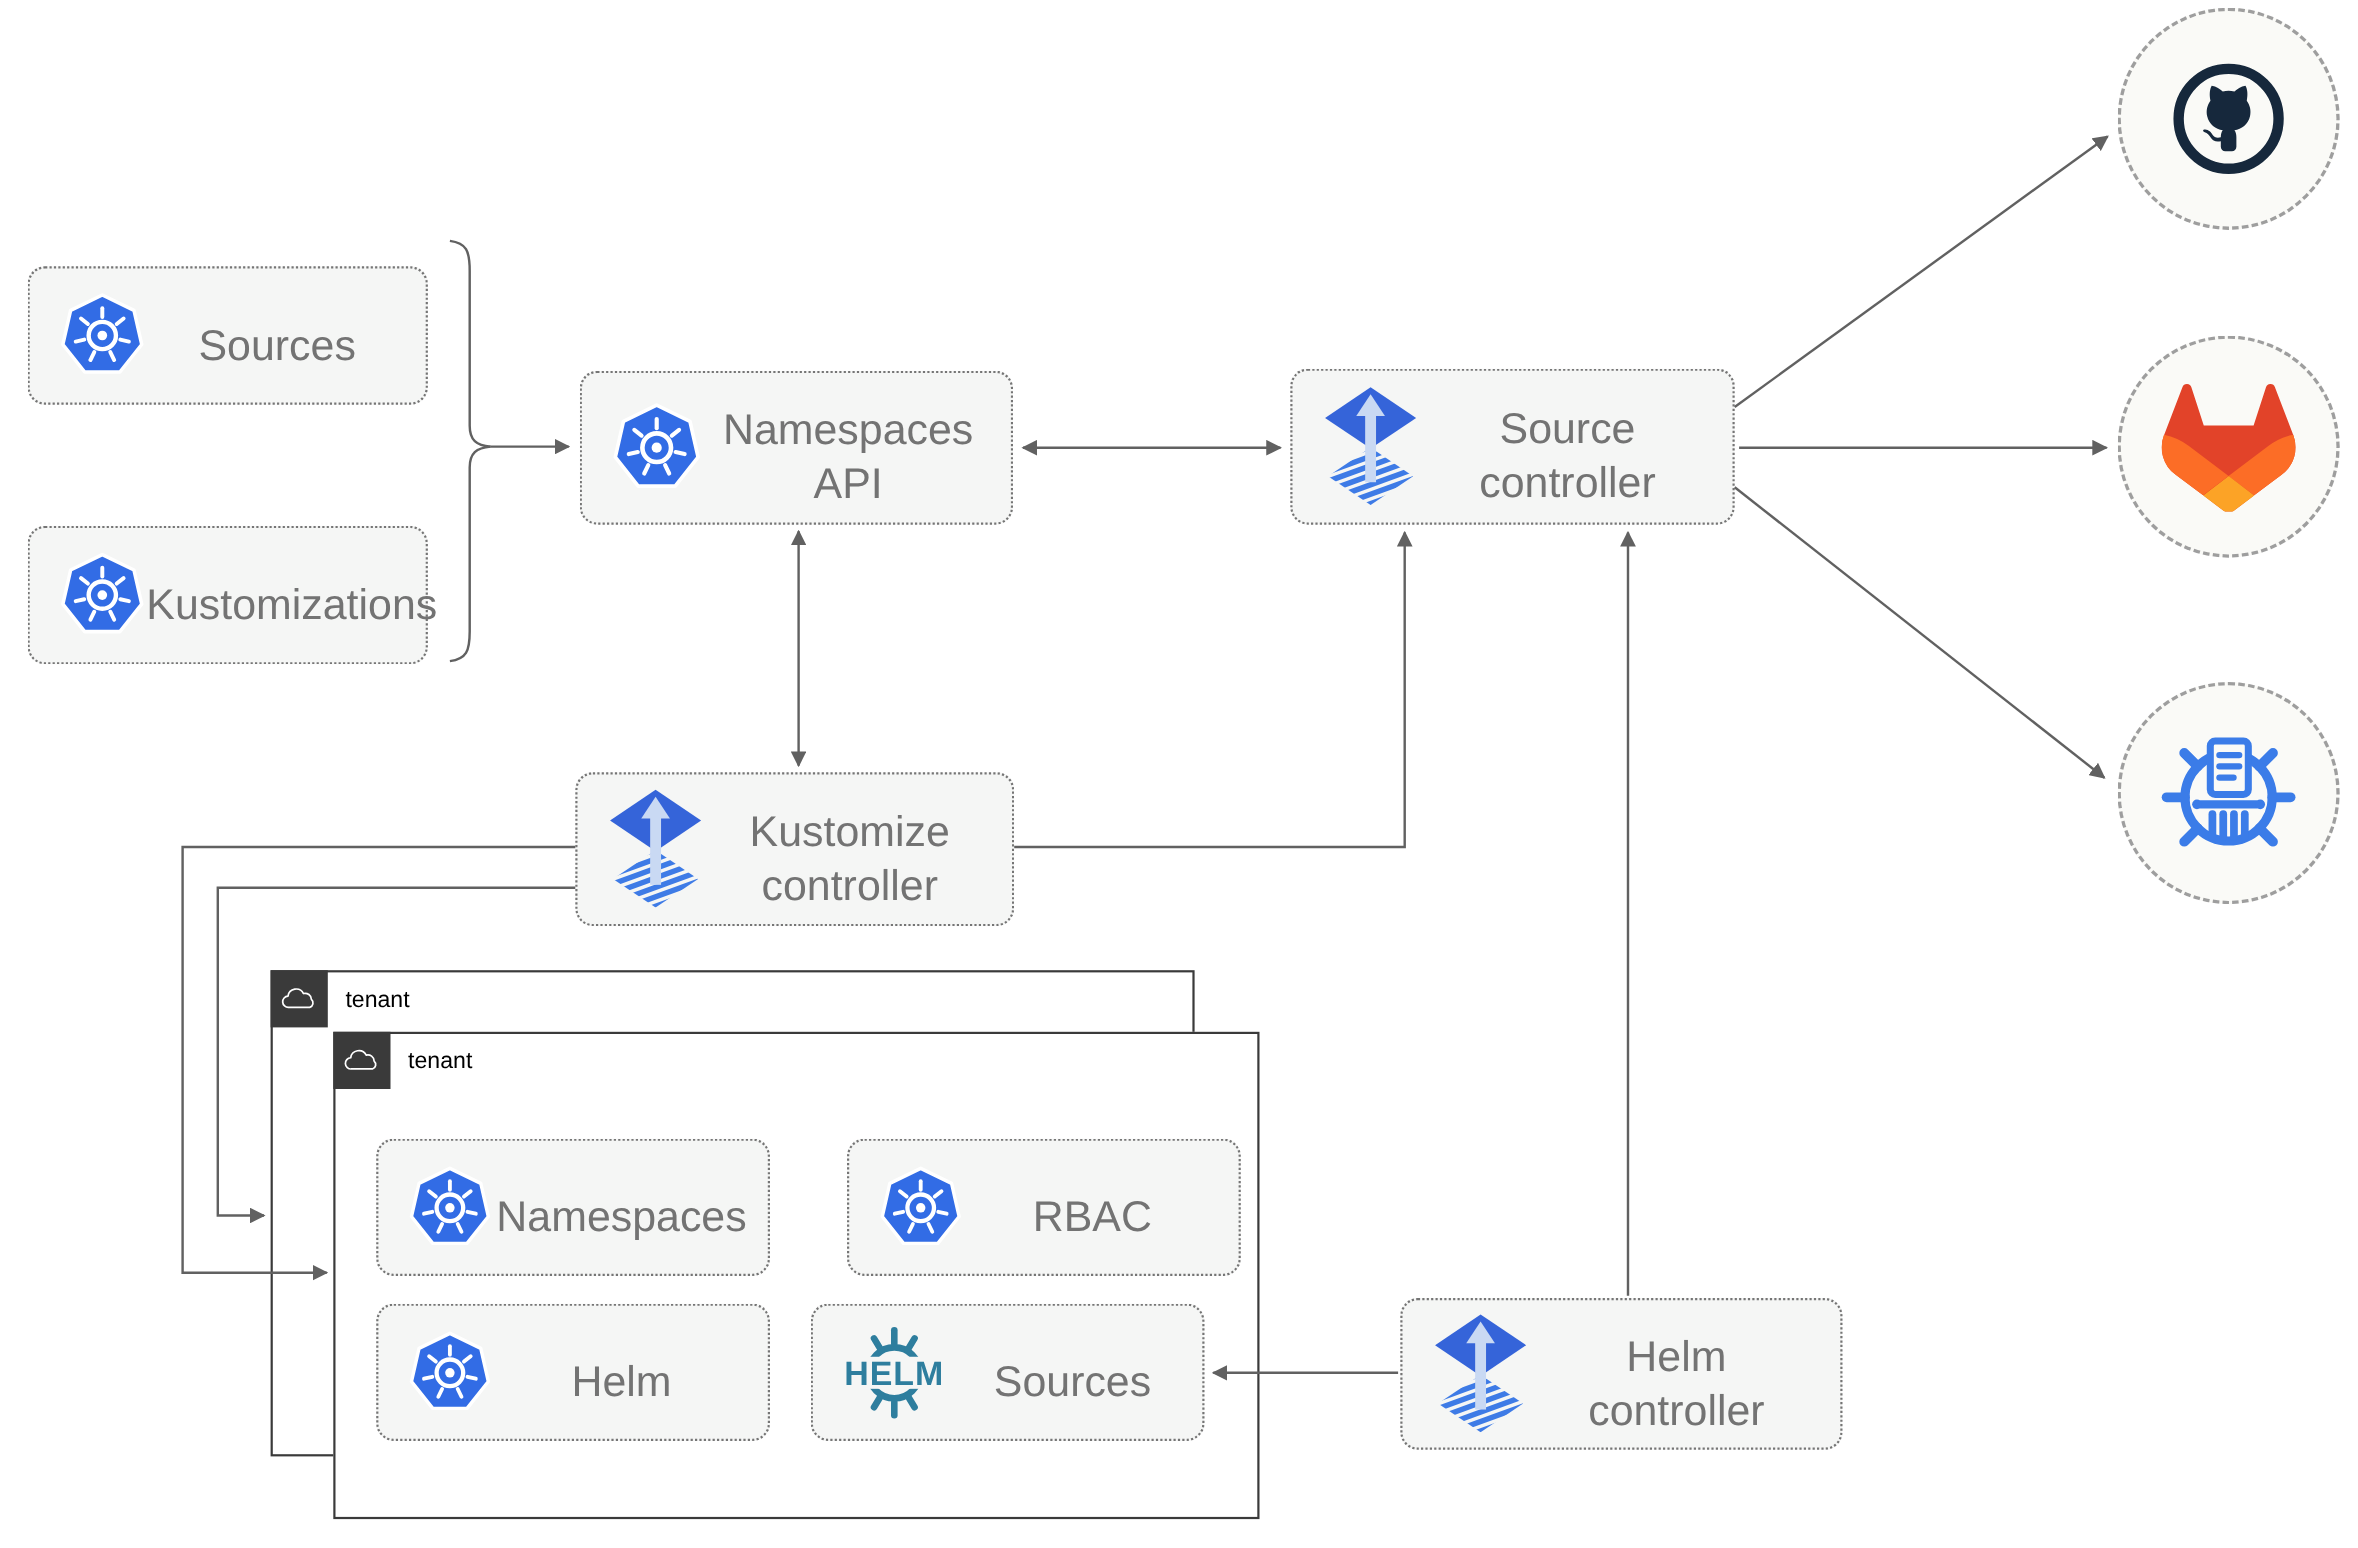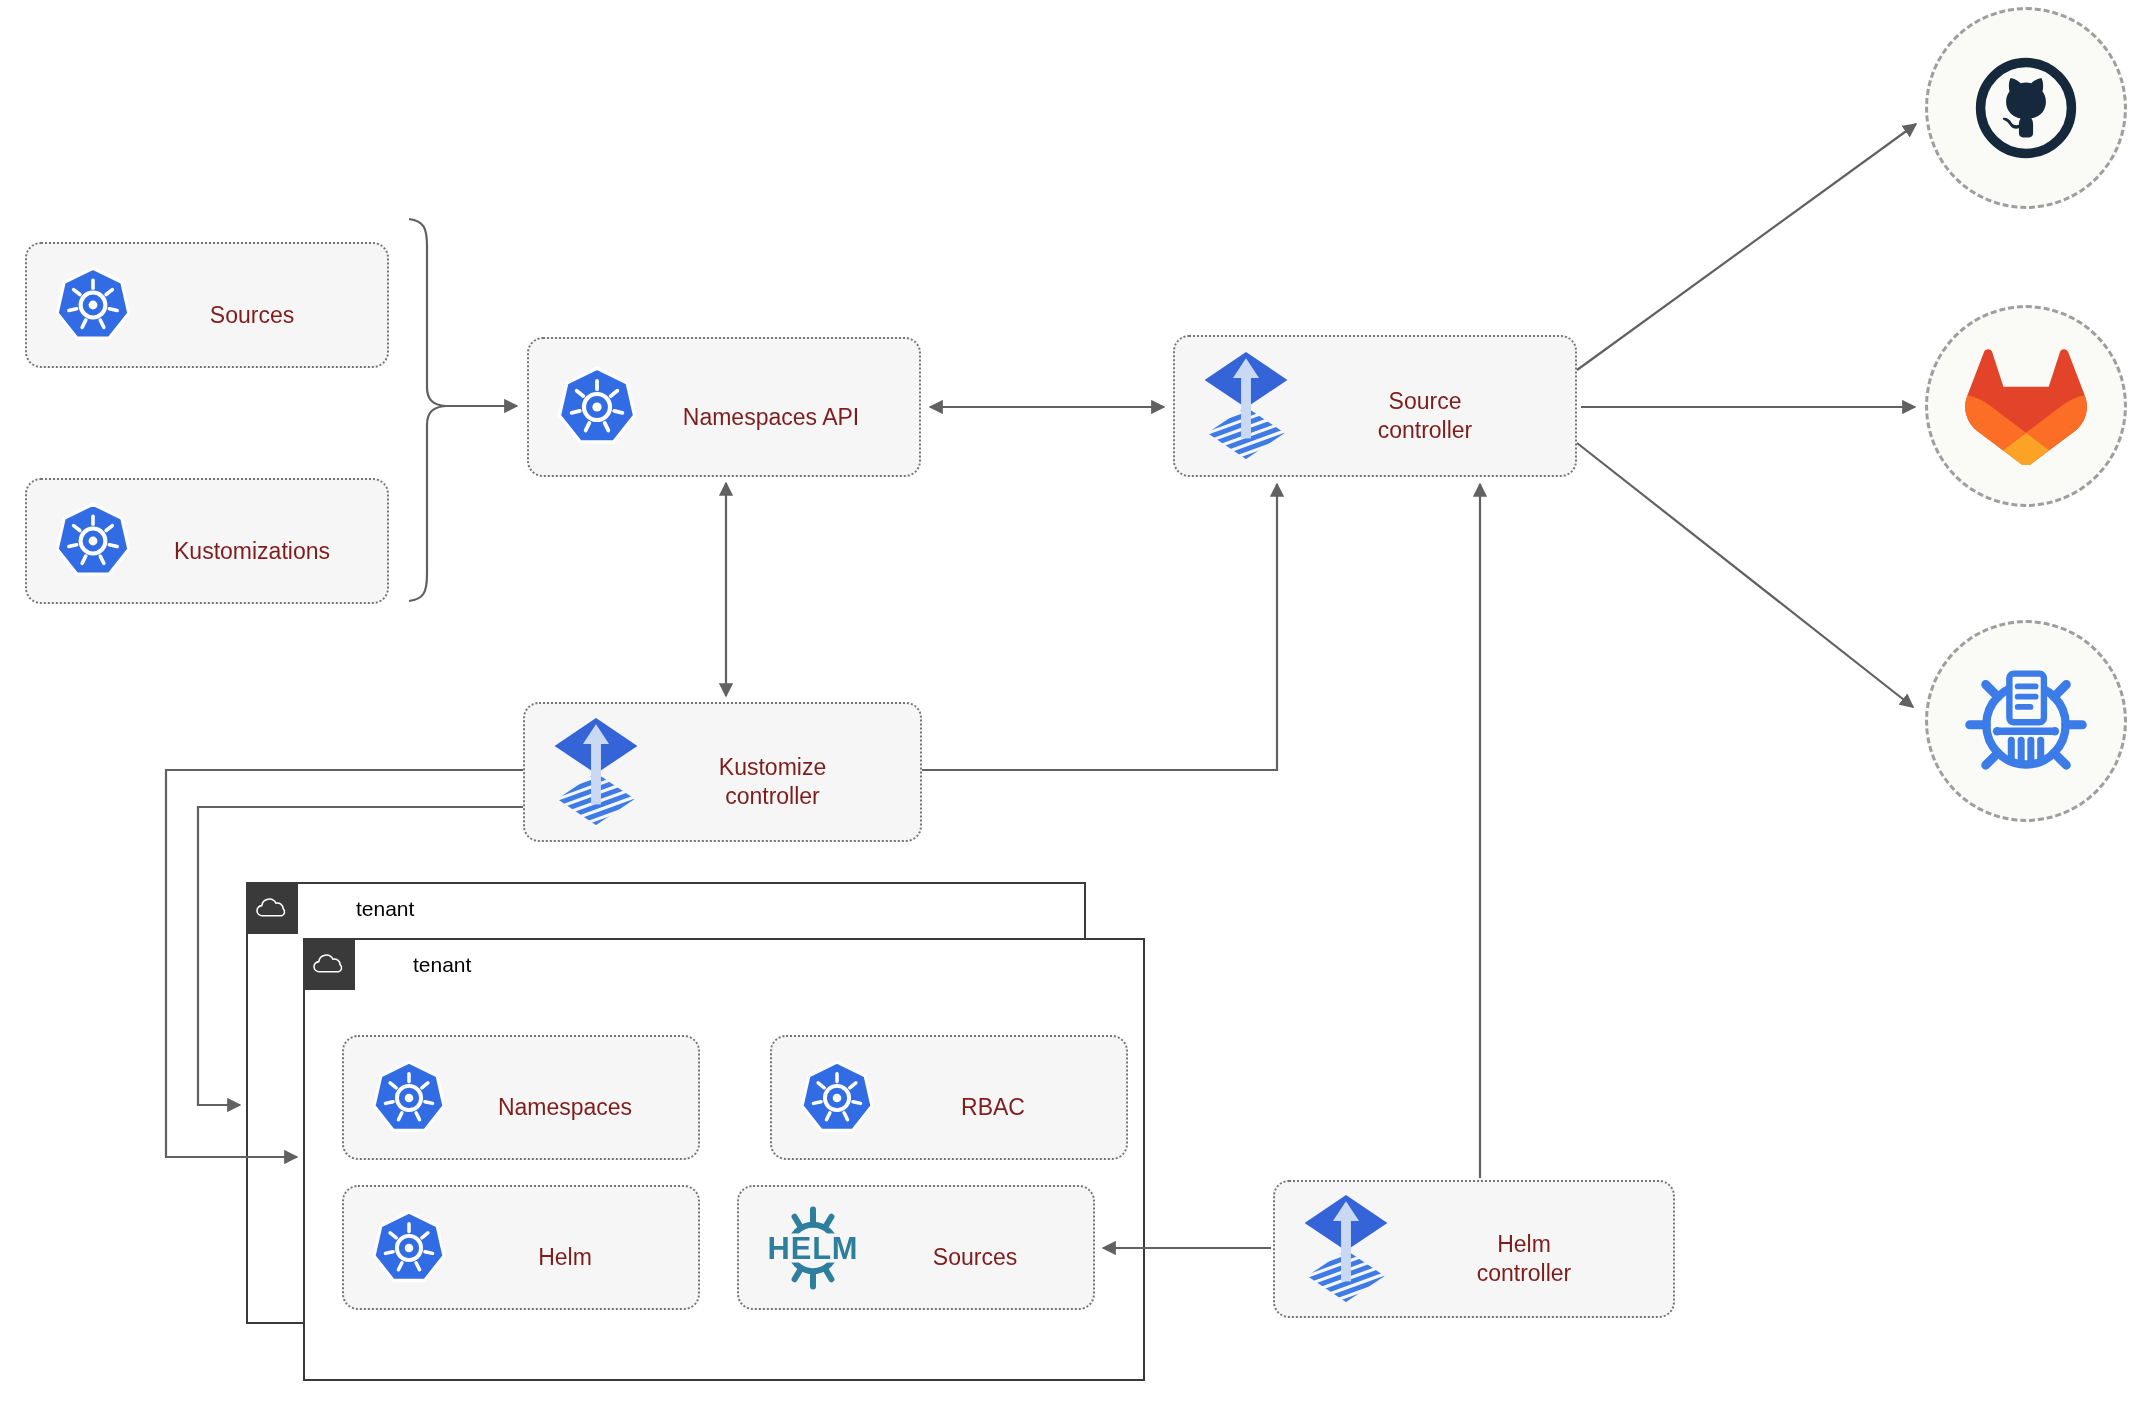--- a/index.html
+++ b/index.html
@@ -7,35 +7,35 @@
     width:2144px;height:1407px;position:relative;overflow:hidden;
     background:#ffffff;font-family:"Liberation Sans",sans-serif;
   }
   .pill{
     position:absolute;box-sizing:border-box;z-index:3;
     background:#F5F6F5;border:2px dotted #757575;border-radius:16px;
     display:flex;align-items:center;
   }
   .pill .icon{flex:0 0 auto;margin-left:26px;}
   .pill .label{
-    flex:1;text-align:center;font-size:23px;color:#7f1d1d;
+    flex:1;text-align:center;font-size:39px;color:#737373;
     white-space:pre-line;line-height:1.25;padding-right:16px;margin-top:20px;
   }
   .tenant{
     position:absolute;box-sizing:border-box;background:#ffffff;
     border:2px solid #3a3a3a;
   }
   .tenant-back{z-index:1;}
   .tenant-front{z-index:2;}
   .tenant-header{
     position:absolute;left:-2px;top:-2px;width:52px;height:52px;
     background:#3a3a3a;display:flex;align-items:center;justify-content:center;
   }
   .tenant-label{
-    position:absolute;left:66px;top:13px;font-size:21px;color:#000;margin-left:42px;
+    position:absolute;left:66px;top:13px;font-size:21px;color:#000;
   }
   .remote{
     position:absolute;width:202px;height:202px;box-sizing:border-box;z-index:3;
     border:3px dashed #9e9e9e;border-radius:50%;background:#FAFAF7;
     display:flex;align-items:center;justify-content:center;
   }
   #connectors{
     position:absolute;left:0;top:0;z-index:10;pointer-events:none;
   }
   .helm-logo-text{

